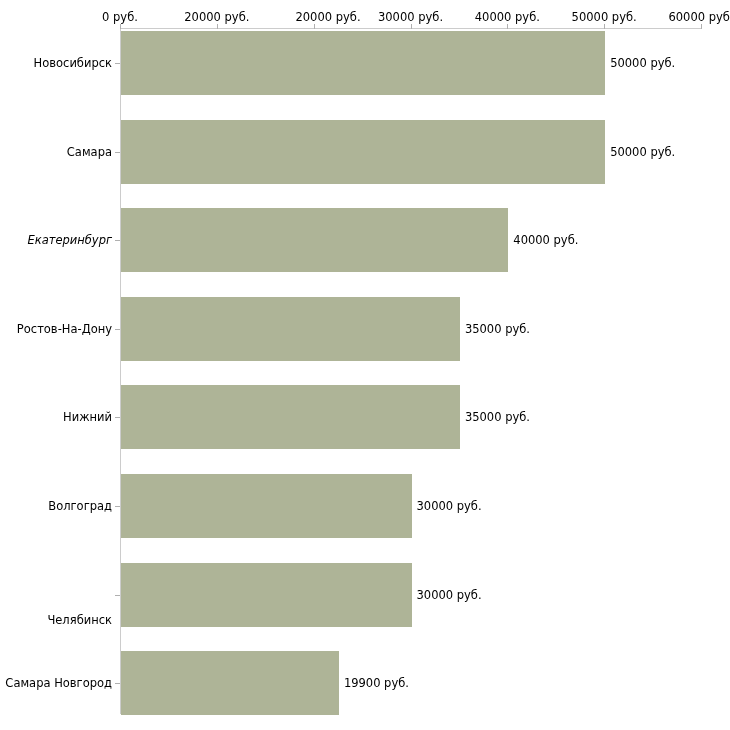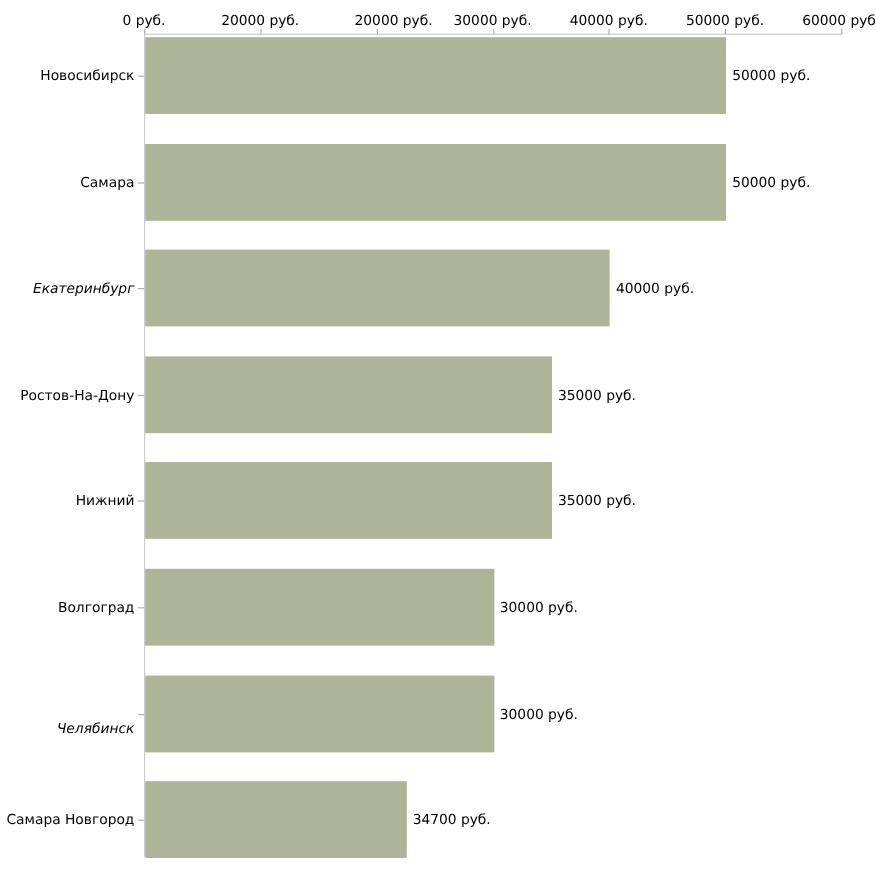--- a/index.html
+++ b/index.html
@@ -114,35 +114,35 @@
       <div class="ytick-label" style="top: 151.6px;">Самара</div>
       <div class="ytick" style="top: 240.2px;"></div>
       <div class="ytick-label" style="top: 240.2px; font-style: italic;">Екатеринбург</div>
       <div class="ytick" style="top: 328.8px;"></div>
       <div class="ytick-label" style="top: 328.8px;">Ростов-На-Дону</div>
       <div class="ytick" style="top: 417.4px;"></div>
       <div class="ytick-label" style="top: 417.4px;">Нижний</div>
       <div class="ytick" style="top: 506px;"></div>
       <div class="ytick-label" style="top: 506px; margin-left: 12px;">Волгоград</div>
       <div class="ytick" style="top: 594.6px;"></div>
-      <div class="ytick-label" style="top: 607px; font-style: italic;">Челябинск</div>
+      <div class="ytick-label" style="top: 620px;">Челябинск</div>
       <div class="ytick" style="top: 683.2px;"></div>
       <div class="ytick-label" style="top: 683.2px;">Самара Новгород</div>
     </div>
   <div id="bars-layer">
       <div class="bar" style="top: 31px; width: 484.167px; height: 64px; background: rgb(174, 180, 151);"></div>
       <div class="bar-value-label" style="left: 610.167px; top: 63px;">50000 руб.</div>
       <div class="bar" style="top: 119.6px; width: 484.167px; height: 64px; background: rgb(174, 180, 151);"></div>
       <div class="bar-value-label" style="left: 610.167px; top: 151.6px;">50000 руб.</div>
       <div class="bar" style="top: 208.2px; width: 387.333px; height: 64px; background: rgb(174, 180, 151);"></div>
       <div class="bar-value-label" style="left: 513.333px; top: 240.2px;">40000 руб.</div>
       <div class="bar" style="top: 296.8px; width: 338.917px; height: 64px; background: rgb(174, 180, 151);"></div>
       <div class="bar-value-label" style="left: 464.917px; top: 328.8px;">35000 руб.</div>
       <div class="bar" style="top: 385.4px; width: 338.917px; height: 64px; background: rgb(174, 180, 151);"></div>
       <div class="bar-value-label" style="left: 464.917px; top: 417.4px;">35000 руб.</div>
       <div class="bar" style="top: 474px; width: 290.5px; height: 64px; background: rgb(174, 180, 151);"></div>
       <div class="bar-value-label" style="left: 416.5px; top: 506px;">30000 руб.</div>
       <div class="bar" style="top: 562.6px; width: 290.5px; height: 64px; background: rgb(174, 180, 151);"></div>
       <div class="bar-value-label" style="left: 416.5px; top: 594.6px;">30000 руб.</div>
       <div class="bar" style="top: 651.2px; width: 217.875px; height: 64px; background: rgb(174, 180, 151);"></div>
-      <div class="bar-value-label" style="left: 343.875px; top: 683.2px;">34700 руб.</div>
+      <div class="bar-value-label" style="left: 343.875px; top: 683.2px;">19900 руб.</div>
     </div>
 </div>
 
 </body></html>

